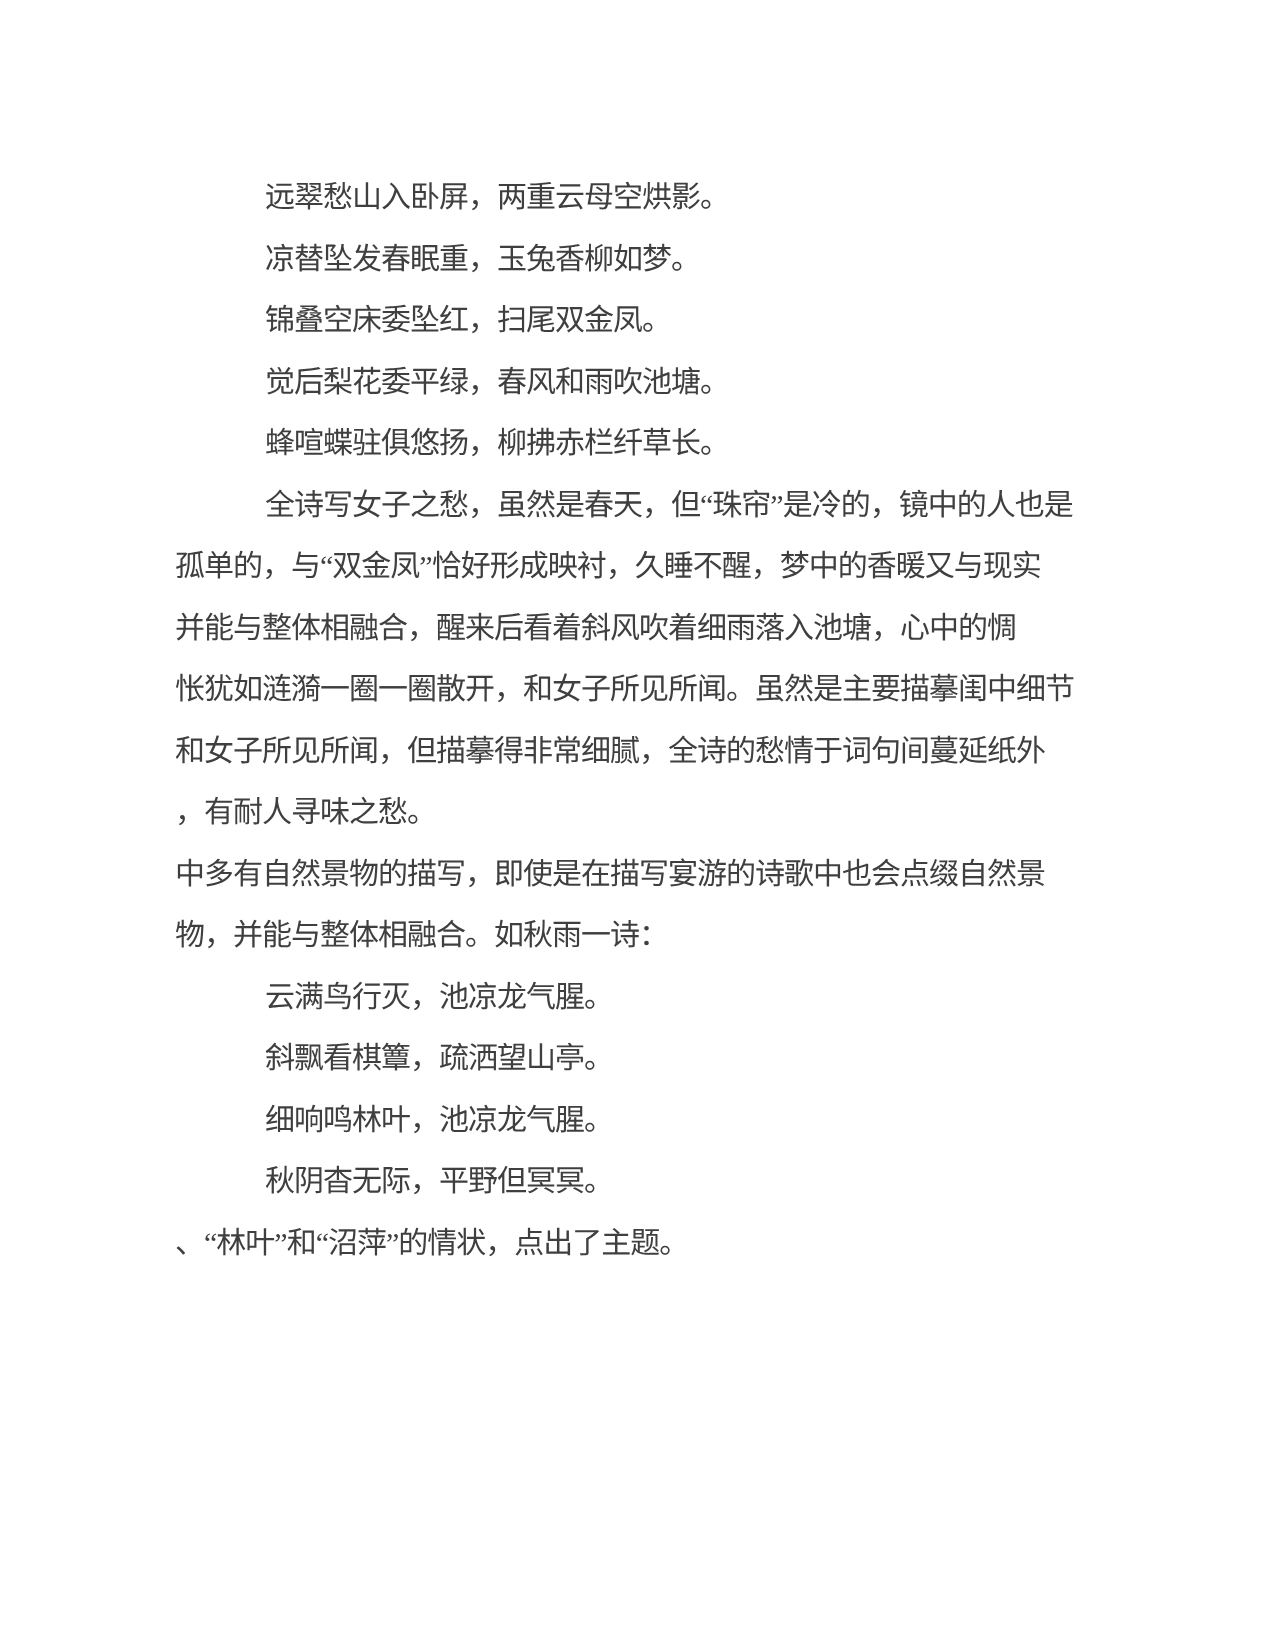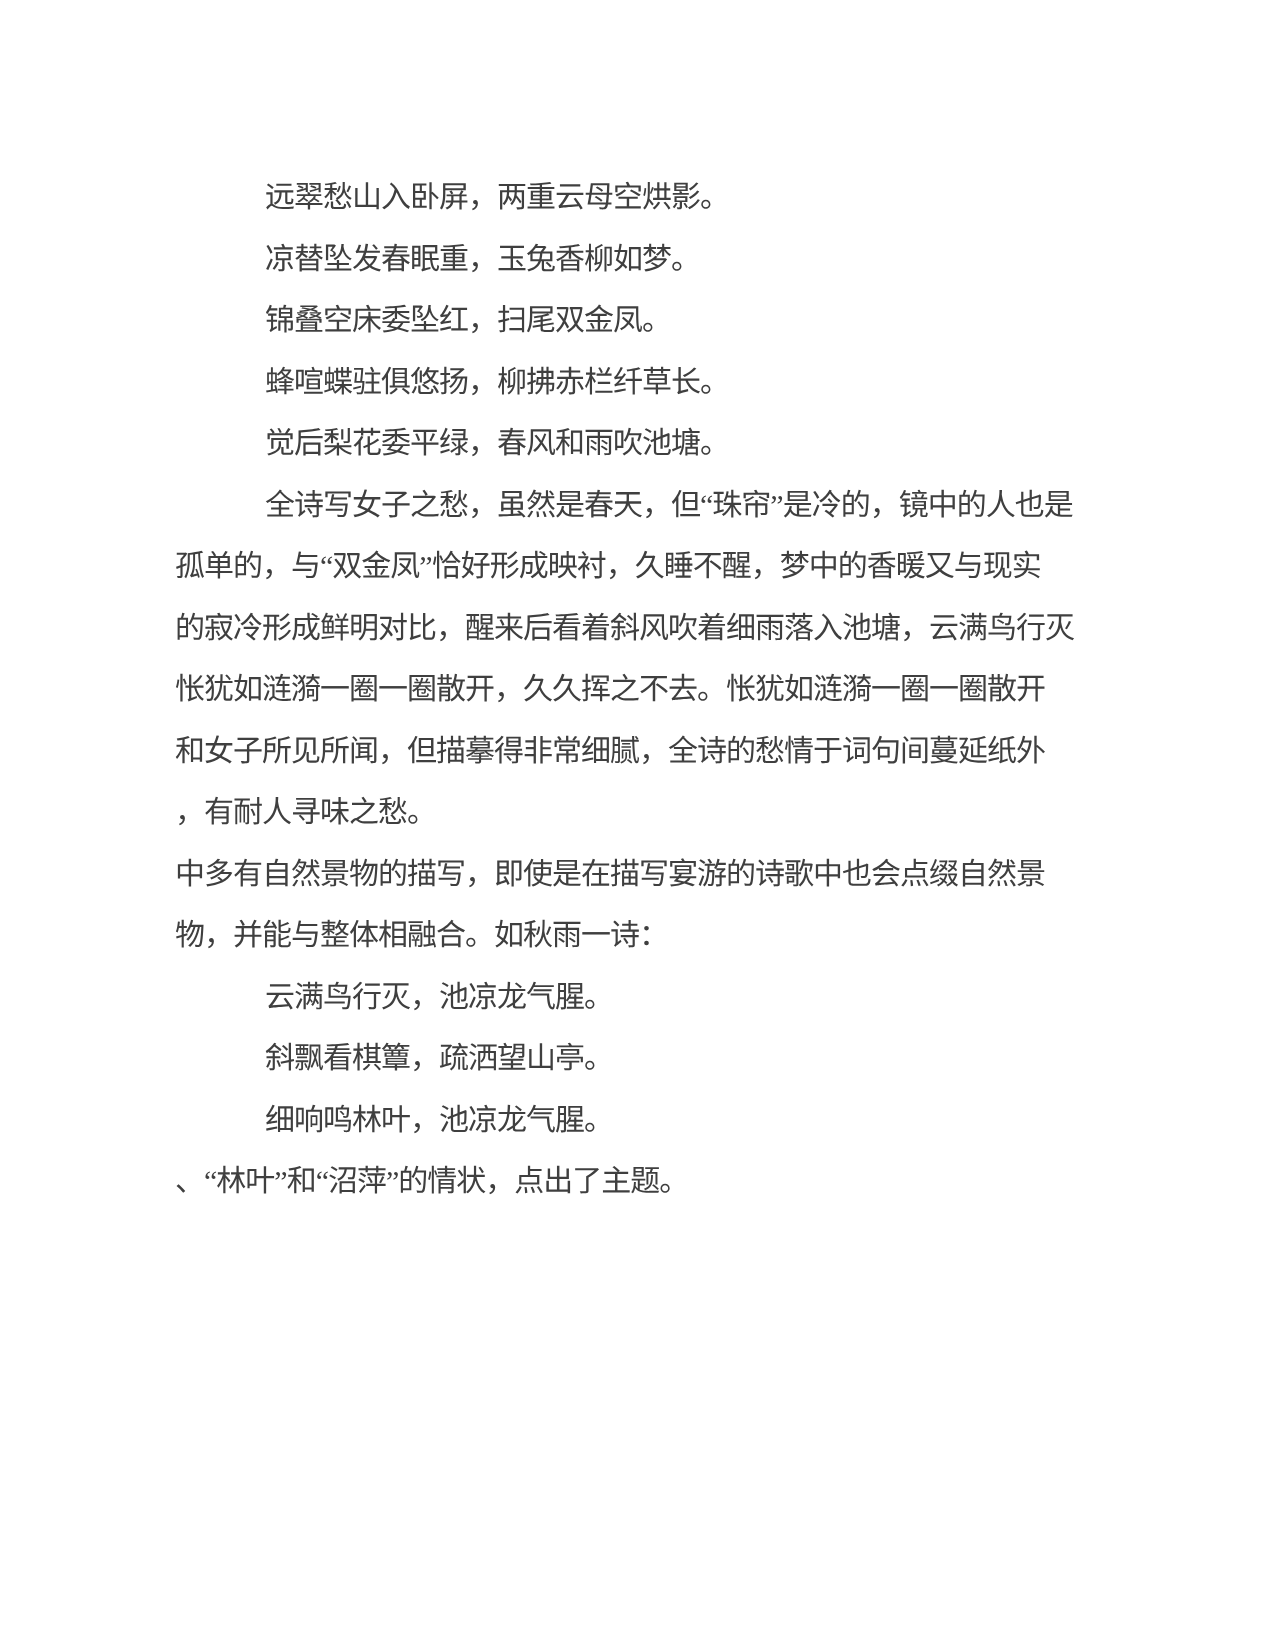--- a/index.html
+++ b/index.html
@@ -37,42 +37,43 @@
 </head>
 <body>
 
 <div class="page">
   <div class="textblock">
 
     <div>
       <div class="line indent">远翠愁山入卧屏，两重云母空烘影。</div>
       <div class="line indent">凉替坠发春眠重，玉兔香柳如梦。</div>
       <div class="line indent">锦叠空床委坠红，扫尾双金凤。</div>
+      <div class="line indent">觉后梨花委平绿，春风和雨吹池塘。</div>
       <div class="line indent">蜂喧蝶驻俱悠扬，柳拂赤栏纤草长。</div>
-      <div class="line indent">觉后梨花委平绿，春风和雨吹池塘。</div>
     </div>
 
     <div>
       <div class="line indent">全诗写女子之愁，虽然是春天，但“珠帘”是冷的，镜中的人也是</div>
       <div class="line">孤单的，与“双金凤”恰好形成映衬，久睡不醒，梦中的香暖又与现实</div>
-      <div class="line">的寂冷形成鲜明对比，醒来后看着斜风吹着细雨落入池塘，云满鸟行灭</div>
-      <div class="line">怅犹如涟漪一圈一圈散开，久久挥之不去。怅犹如涟漪一圈一圈散开</div>
+      <div class="line">并能与整体相融合，醒来后看着斜风吹着细雨落入池塘，心中的惆</div>
+      <div class="line">怅犹如涟漪一圈一圈散开，和女子所见所闻。虽然是主要描摹闺中细节</div>
       <div class="line">和女子所见所闻，但描摹得非常细腻，全诗的愁情于词句间蔓延纸外</div>
       <div class="line">，有耐人寻味之愁。</div>
     </div>
 
     <div>
       <div class="line">中多有自然景物的描写，即使是在描写宴游的诗歌中也会点缀自然景</div>
       <div class="line">物，并能与整体相融合。如秋雨一诗：</div>
     </div>
 
     <div>
       <div class="line indent">云满鸟行灭，池凉龙气腥。</div>
       <div class="line indent">斜飘看棋簟，疏洒望山亭。</div>
       <div class="line indent">细响鸣林叶，池凉龙气腥。</div>
+      <div class="line indent">秋阴杳无际，平野但冥冥。</div>
     </div>
 
     <div>
       <div class="line">、“林叶”和“沼萍”的情状，点出了主题。</div>
     </div>
 
   </div>
 </div>
 
 </body></html>

